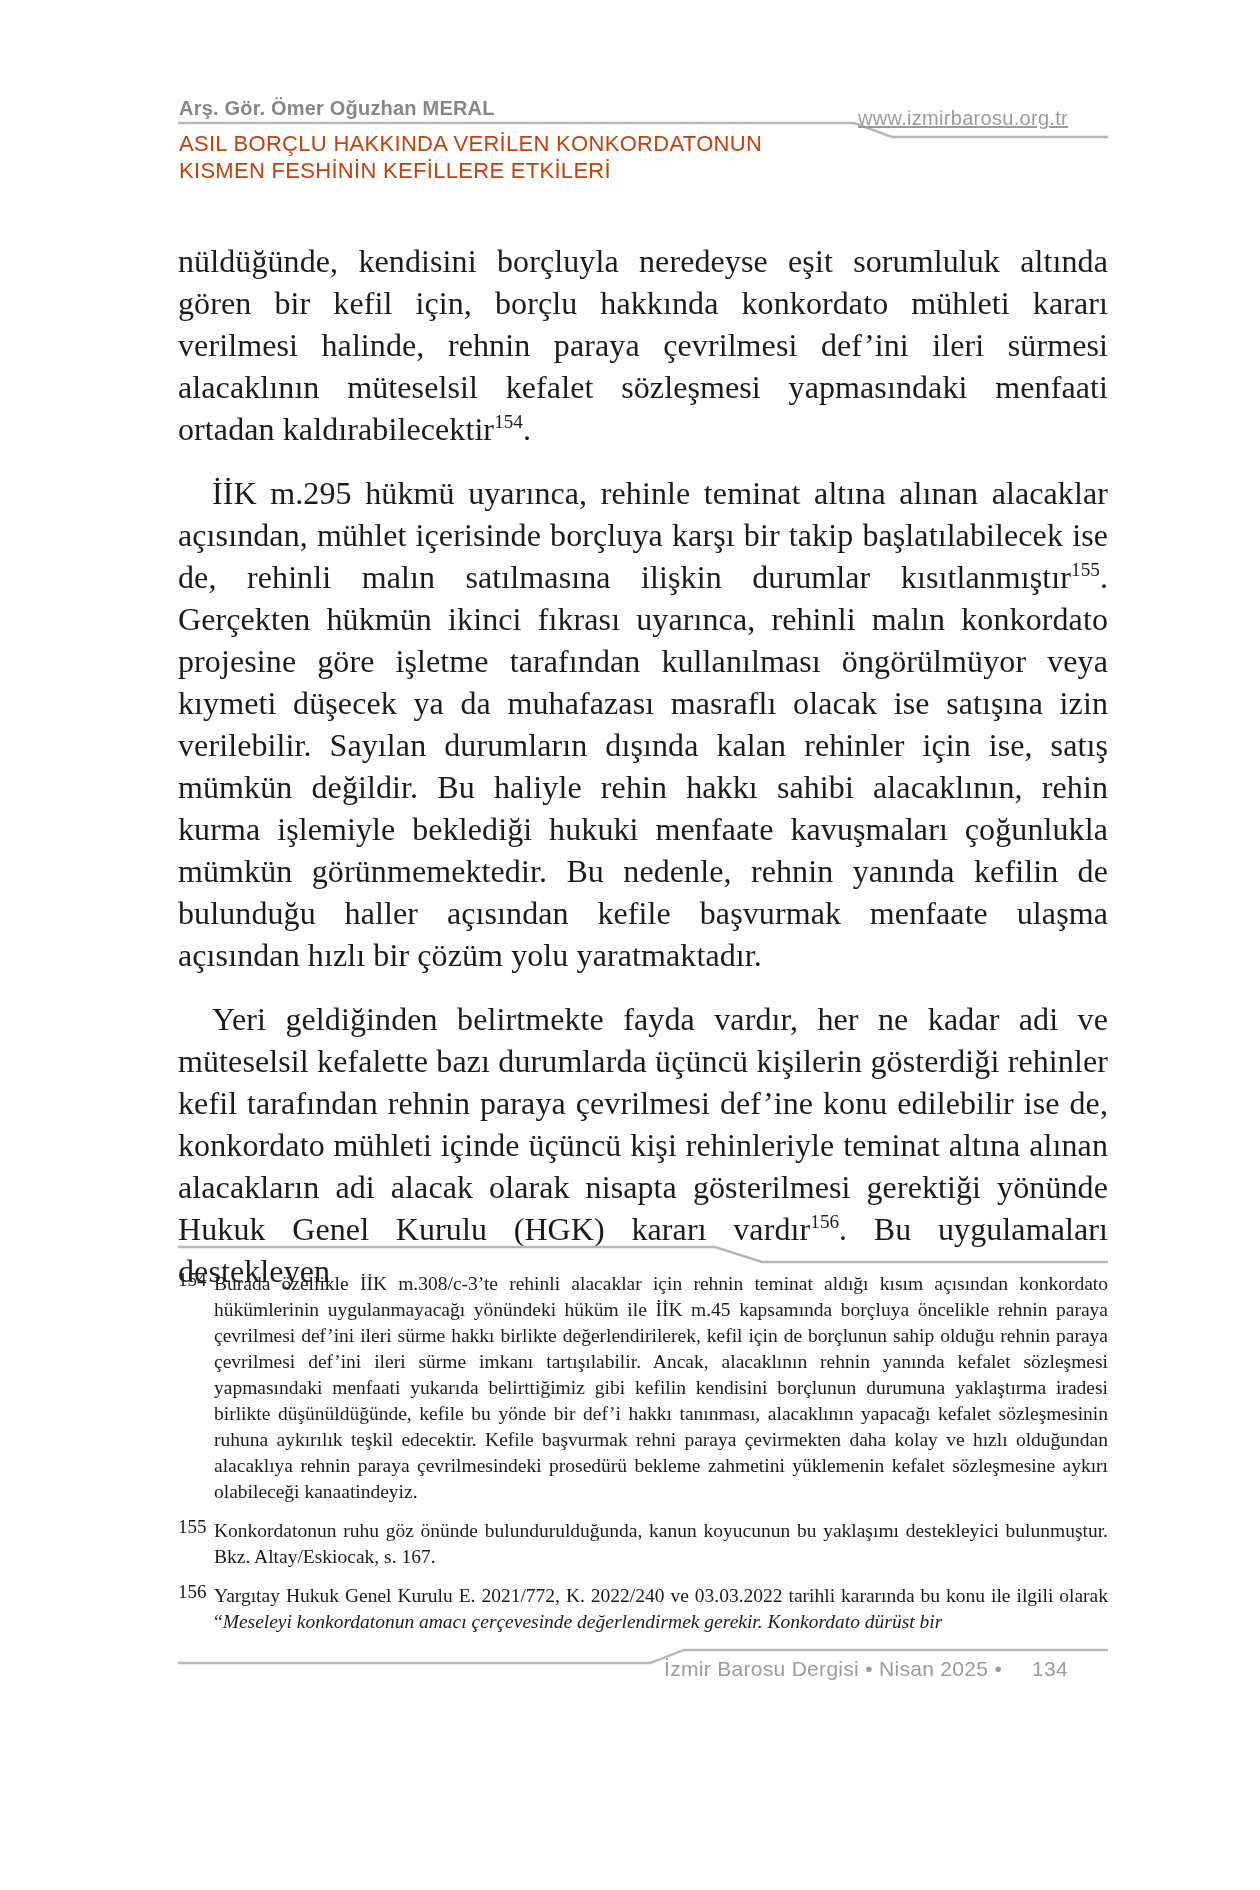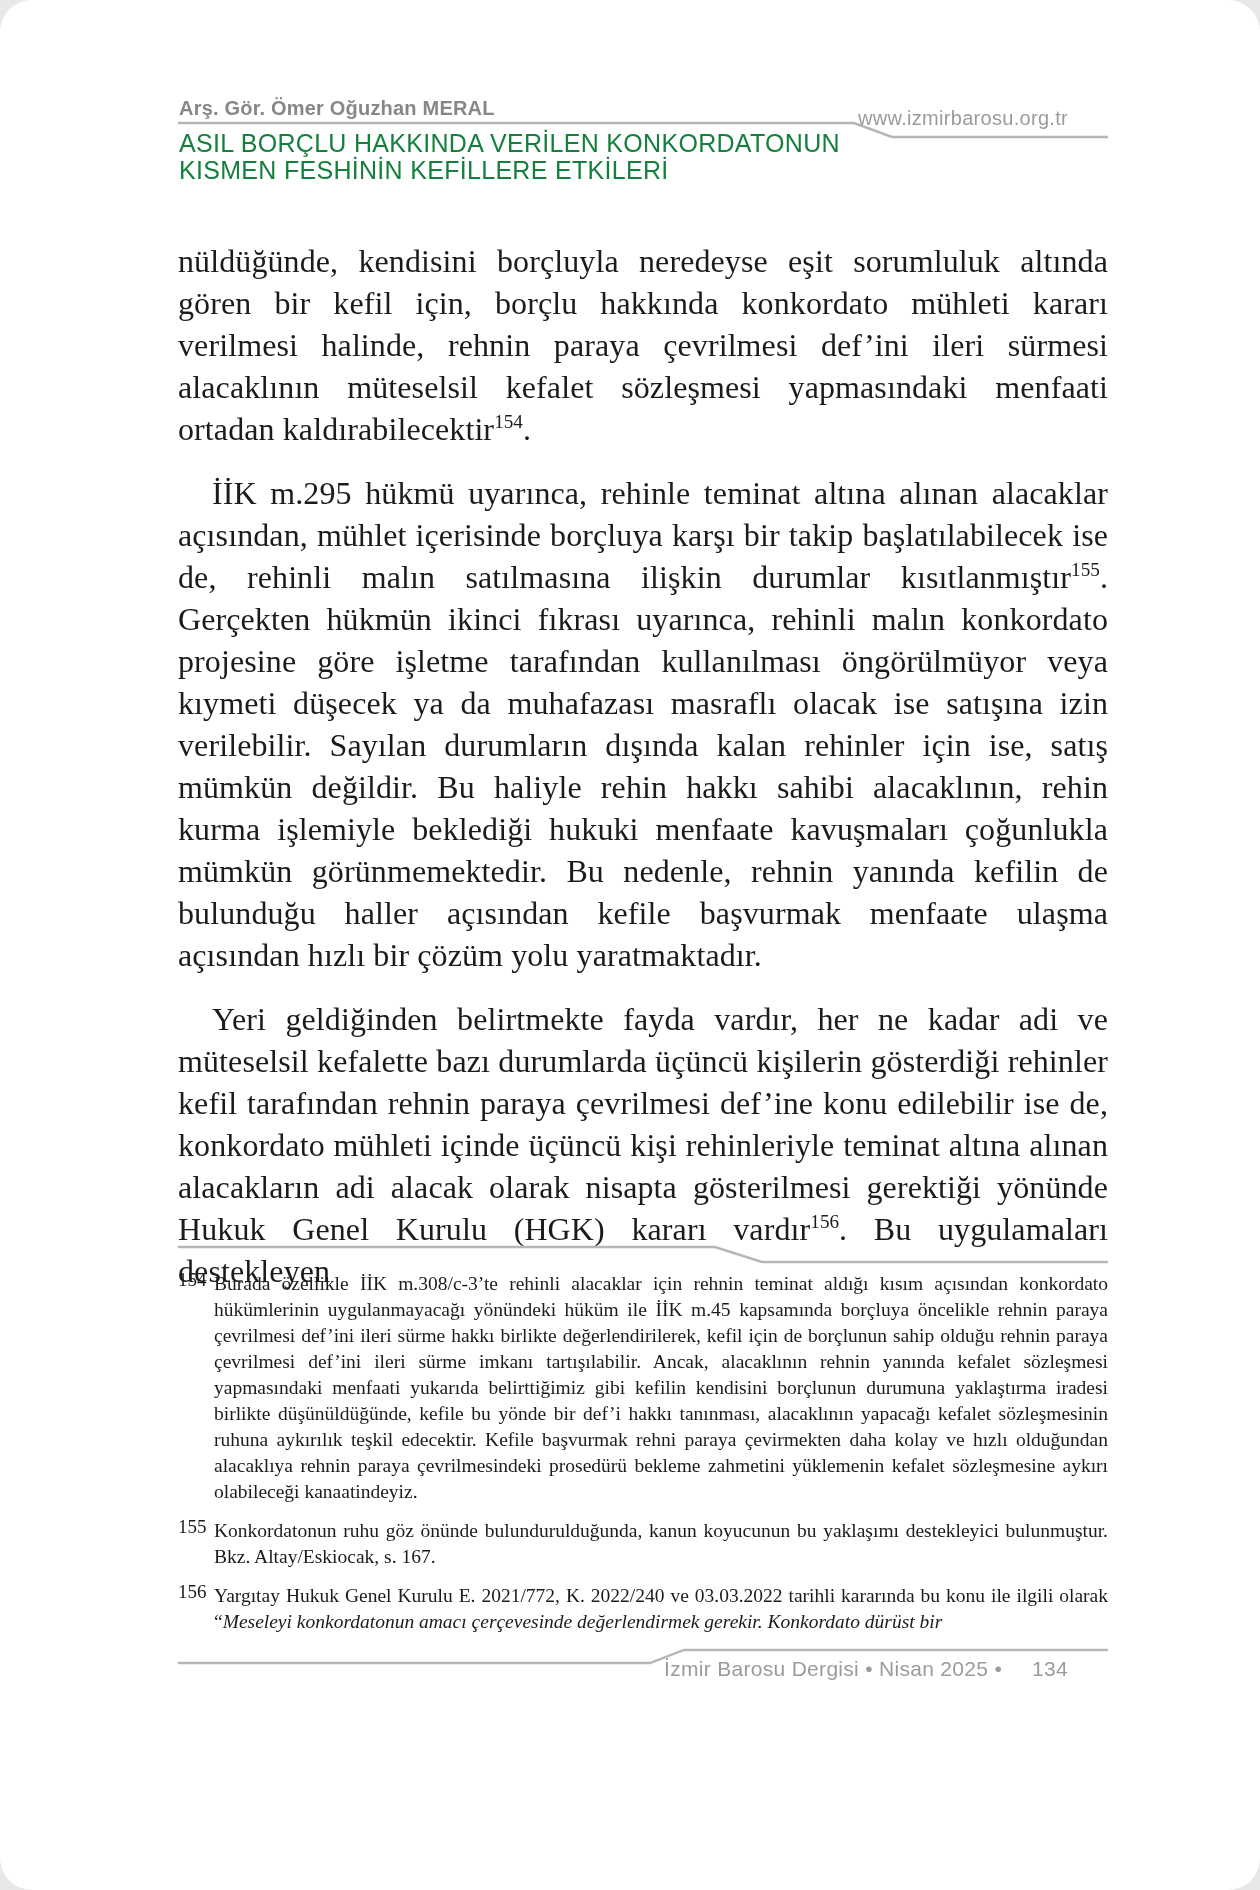--- a/index.html
+++ b/index.html
@@ -4,43 +4,42 @@
 <style>
   html,body { margin:0; padding:0; background:#e8e8e8; }
   .page {
     position:relative;
     width:1260px; height:1890px;
     background:#ffffff;
     font-family:"Liberation Serif", serif;
     color:#1b1b1b;
     overflow:hidden;
     margin:0 auto;
-    border-radius:32px;
   }
   
   .author {
     position:absolute; left:179px; top:97px;
     font-family:"Liberation Sans", sans-serif;
     font-weight:bold; font-size:20px; color:#878787;
     letter-spacing:0.2px;
   }
   .rule { position:absolute; left:178px; }
   .rule path { fill:none; stroke:#b6b6b6; stroke-width:2.4; }
   #header-rule   { top:120px; }
   #footnote-rule { top:1245px; }
   #footer-rule   { top:1647px; }
   .website {
     position:absolute; right:192px; top:107px;
     font-family:"Liberation Sans", sans-serif;
-    font-size:20px; color:#9b9b9b; letter-spacing:0.3px;
+    font-size:20px; color:#9b9b9b; letter-spacing:0.3px;text-decoration:underline;
   }
   .running-title {
     position:absolute; left:179px; top:130px;
     font-family:"Liberation Sans", sans-serif;
-    font-size:25px; line-height:27px; color:#15803d;
+    font-size:22px; line-height:27px; color:#c2410c;
     letter-spacing:0.3px;
   }
   
   .body-text {
     position:absolute; left:178px; top:240px; width:930px;
     font-size:32px; line-height:42px;
     text-align:justify; letter-spacing:0.1px;
   }
   .body-text p { margin:0; }
   .body-text p + p { margin-top:22px; }

